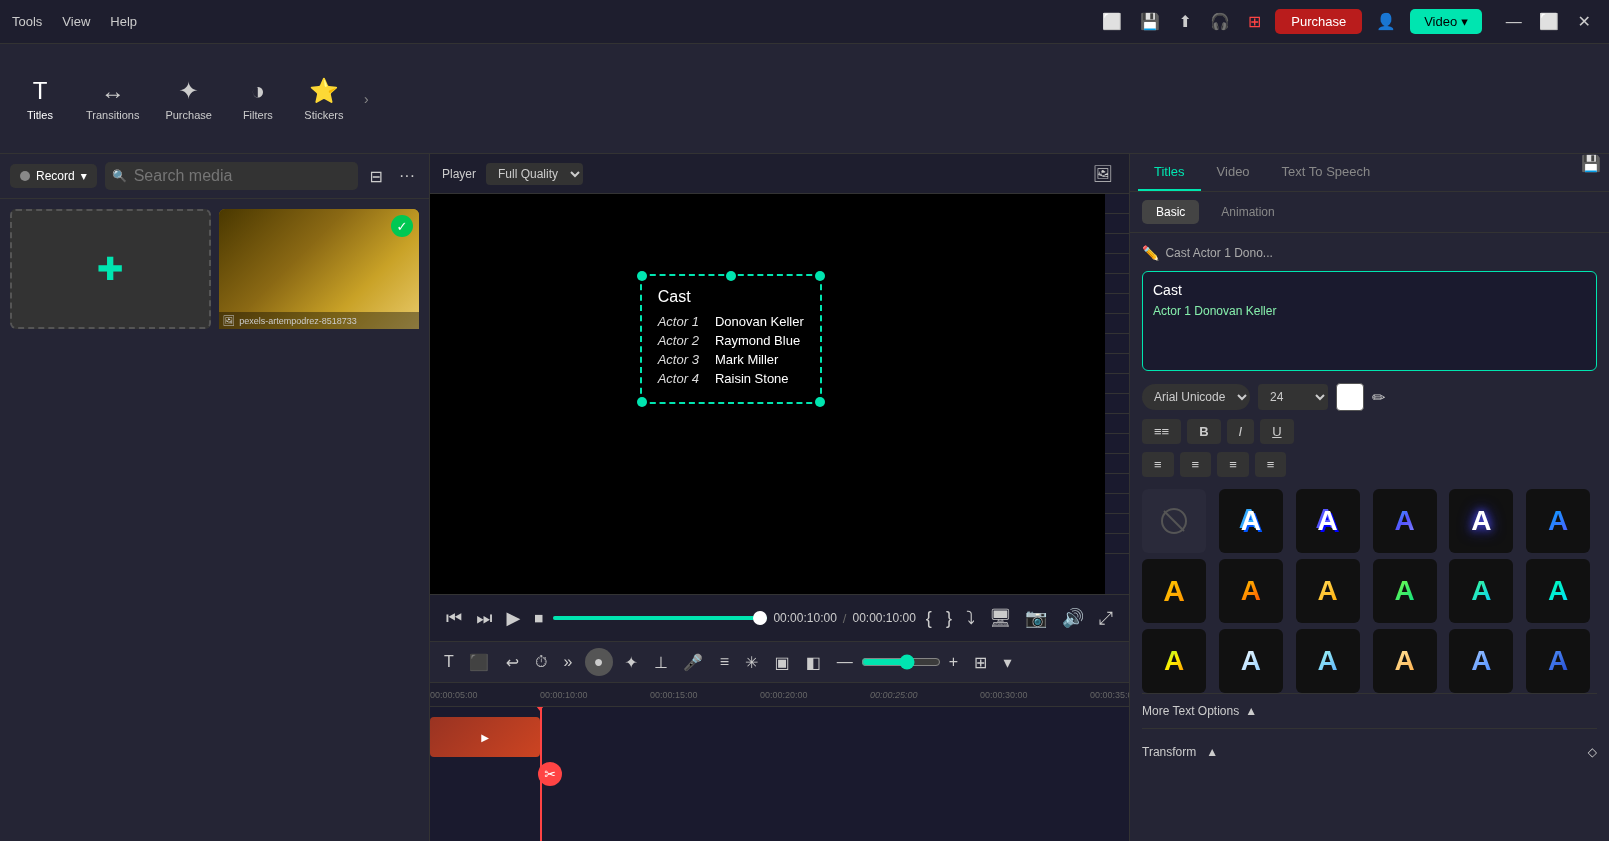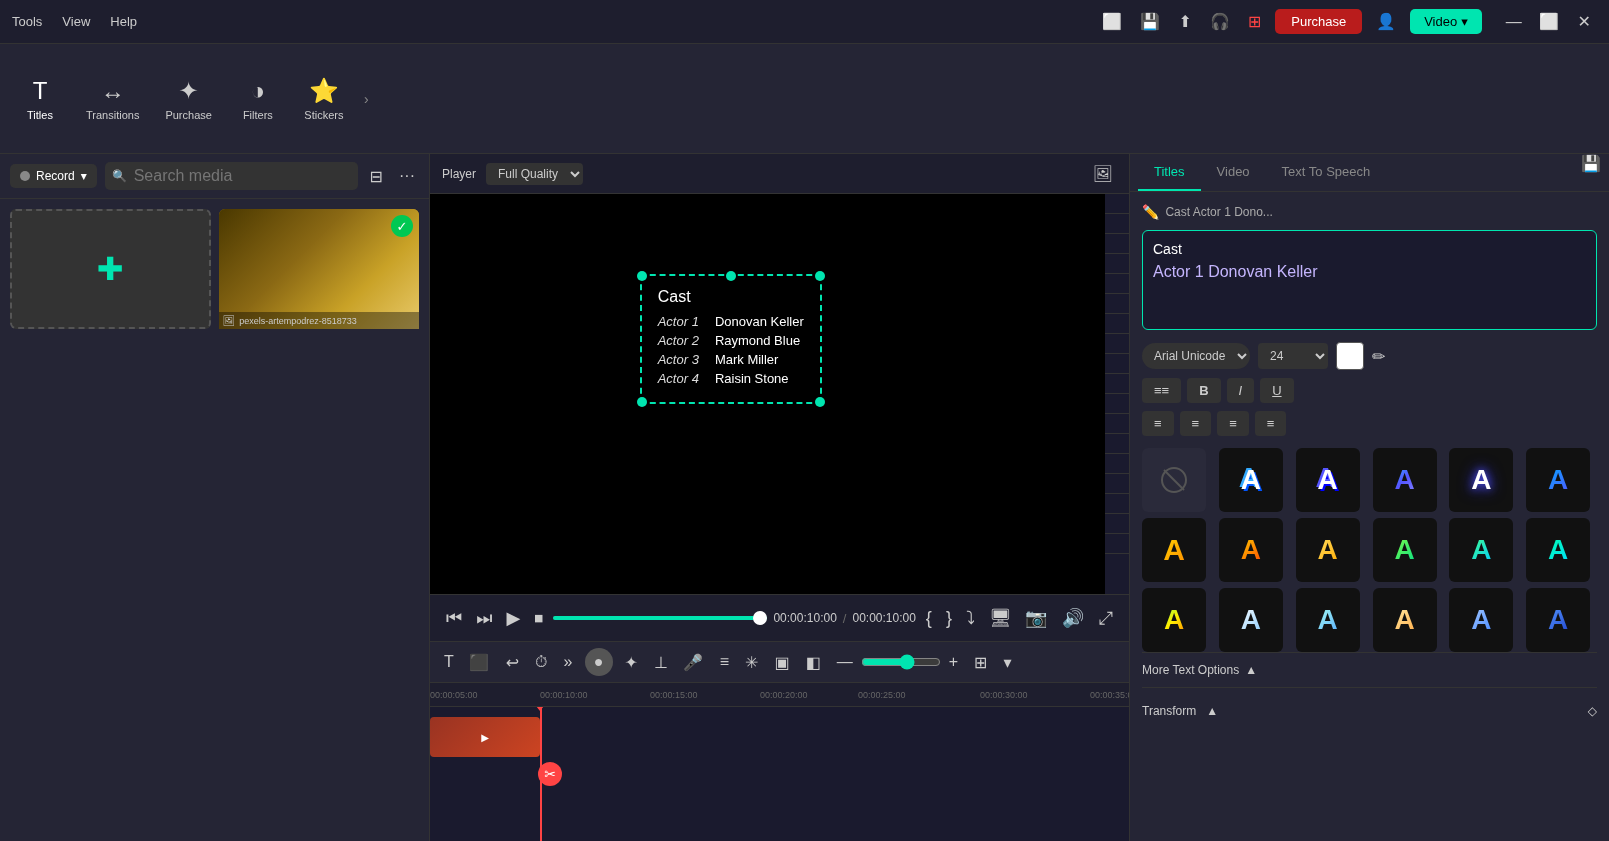--- a/index.html
+++ b/index.html
@@ -88,21 +88,21 @@
     .right-tab { padding: 10px 16px; cursor: pointer; color: #888; font-size: 13px; border-bottom: 2px solid transparent; }
     .right-tab.active { color: #00e5b0; border-bottom: 2px solid #00e5b0; }
     .right-sub-tabs { display: flex; padding: 8px 12px; gap: 8px; border-bottom: 1px solid #333; }
     .right-sub-tab { padding: 5px 14px; border-radius: 5px; cursor: pointer; font-size: 12px; color: #888; }
     .right-sub-tab.active { background: #444; color: #fff; }
     .right-content { padding: 12px; }
     .cast-preview { color: #aaa; font-size: 12px; margin-bottom: 10px; display: flex; align-items: center; gap: 6px; }
     .cast-preview-icon { color: #00e5b0; font-size: 14px; }
     .text-edit-area { background: #1a1a2e; border: 1.5px solid #00e5b0; border-radius: 6px; padding: 10px; min-height: 100px; margin-bottom: 12px; }
     .text-edit-title { color: #fff; font-size: 14px; margin-bottom: 6px; }
-    .text-edit-row { color: #c4b5fd; font-size: 16px; margin-bottom: 4px; }
+    .text-edit-row { color: #86efac; font-size: 12px; margin-bottom: 4px; }
     .font-row { display: flex; align-items: center; gap: 8px; margin-bottom: 8px; }
     .font-select { background: #333; border: none; color: #ccc; padding: 5px 8px; border-radius: 13px; font-size: 12px; cursor: pointer; }
     .size-select { background: #333; border: none; color: #ccc; padding: 5px 8px; border-radius: 4px; font-size: 12px; width: 70px; cursor: pointer; }
     .color-swatch { width: 28px; height: 28px; background: #fff; border-radius: 4px; border: 1px solid #555; cursor: pointer; }
     .color-picker-icon { color: #ccc; font-size: 16px; cursor: pointer; }
     .format-btns { display: flex; gap: 6px; margin-bottom: 8px; }
     .format-btn { background: #333; border: none; color: #ccc; padding: 5px 12px; border-radius: 4px; cursor: pointer; font-size: 13px; }
     .align-btns { display: flex; gap: 6px; margin-bottom: 12px; }
     .align-btn { background: #333; border: none; color: #ccc; padding: 5px 12px; border-radius: 4px; cursor: pointer; font-size: 13px; }
     .preset-label { color: #ccc; font-size: 12px; margin-bottom: 8px; }
@@ -326,21 +326,21 @@
           <button class="tl-tool-btn">+</button>
         </div>
         <button class="tl-tool-btn">⊞</button>
         <button class="tl-tool-btn">▾</button>
       </div>
       <div class="timeline-ruler">
         <span class="ruler-tick" style="left:0px;">00:00:05:00</span>
         <span class="ruler-tick" style="left:110px;">00:00:10:00</span>
         <span class="ruler-tick" style="left:220px;">00:00:15:00</span>
         <span class="ruler-tick" style="left:330px;">00:00:20:00</span>
-        <span class="ruler-tick" style="left:428px;">00:00:25:00</span>
+        <span class="ruler-tick" style="left:440px;font-style:italic;">00:00:25:00</span>
         <span class="ruler-tick" style="left:550px;">00:00:30:00</span>
         <span class="ruler-tick" style="left:660px;">00:00:35:00</span>
 
       </div>
       <div class="timeline-tracks">
         <div class="track-clip" style="background:linear-gradient(135deg,#993322,#cc4422);">
           <span style="color:#fff;font-size:10px;">▶</span>
         </div>
         <div class="playhead">
           <div class="playhead-marker"></div>
@@ -351,20 +351,24 @@
       </div>
     </div>
   </div>
 
   <div class="right-panel">
     <div class="right-tabs">
       <div class="right-tab active">Titles</div>
       <div class="right-tab">Video</div>
       <div class="right-tab">Text To Speech</div>
       <span class="save-icon">💾</span>
+    </div>
+    <div class="right-sub-tabs">
+      <div class="right-sub-tab active">Basic</div>
+      <div class="right-sub-tab">Animation</div>
     </div>
     <div class="right-content">
       <div class="cast-preview">
         <span class="cast-preview-icon">✏️</span>
         <span>Cast  Actor 1  Dono...</span>
       </div>
       <div class="text-edit-area">
         <div class="text-edit-title">Cast</div>
         <div class="text-edit-row">Actor 1    Donovan Keller</div>
       </div>

